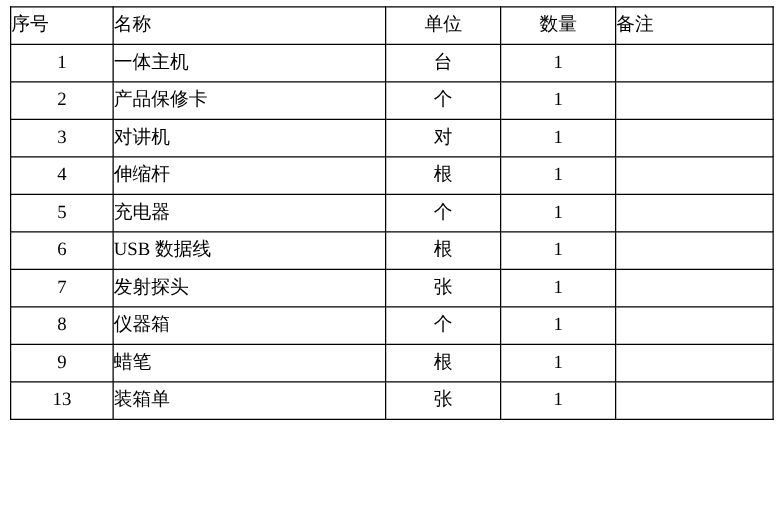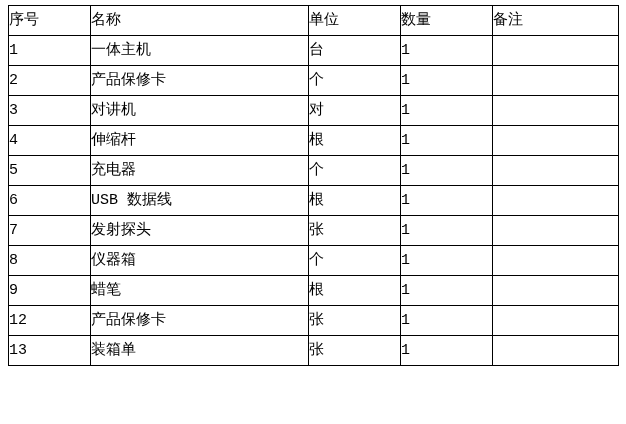--- a/index.html
+++ b/index.html
@@ -12,21 +12,20 @@
     height: 424px;
     font-family: "Liberation Serif", "DejaVu Serif", serif;
     color: #000000;
     overflow: hidden;
   }
   .sheet {
     position: relative;
     width: 626px;
     height: 424px;
     background: #ffffff;
-    font-family: Liberation Mono, monospace;
   }
   table.packing-table {
     border-collapse: collapse;
     table-layout: fixed;
     position: absolute;
     left: 8px;
     top: 5px;
     width: 610px;
     background: #ffffff;
   }
@@ -41,21 +40,21 @@
     overflow: hidden;
   }
   
   col.c-index { width: 82px; }
   col.c-name  { width: 218px; }
   col.c-unit  { width: 92px; }
   col.c-qty   { width: 92px; }
   col.c-note  { width: 126px; }
 
   
-  .cell-center { }
+  .cell-center { text-align: center; }
   .cell-left   { text-align: left; padding-left: 8px; }
 
   .header-row td {
     font-size: 15px;
   }
   .name-cell {
     padding-left: 10px;
     margin-left: 48px;
   }
   .note-cell { }
@@ -138,27 +137,20 @@
         <td class="cell-left note-cell"></td>
       </tr>
       <tr>
         <td class="cell-center">9</td>
         <td class="cell-left name-cell">蜡笔</td>
         <td class="cell-center">根</td>
         <td class="cell-center">1</td>
         <td class="cell-left note-cell"></td>
       </tr>
       <tr>
-        <td class="cell-center">12</td>
-        <td class="cell-left name-cell">产品保修卡</td>
-        <td class="cell-center">张</td>
-        <td class="cell-center">1</td>
-        <td class="cell-left note-cell"></td>
-      </tr>
-      <tr>
         <td class="cell-center">13</td>
         <td class="cell-left name-cell">装箱单</td>
         <td class="cell-center">张</td>
         <td class="cell-center">1</td>
         <td class="cell-left note-cell"></td>
       </tr>
     </tbody>
   </table>
 </div>
 

